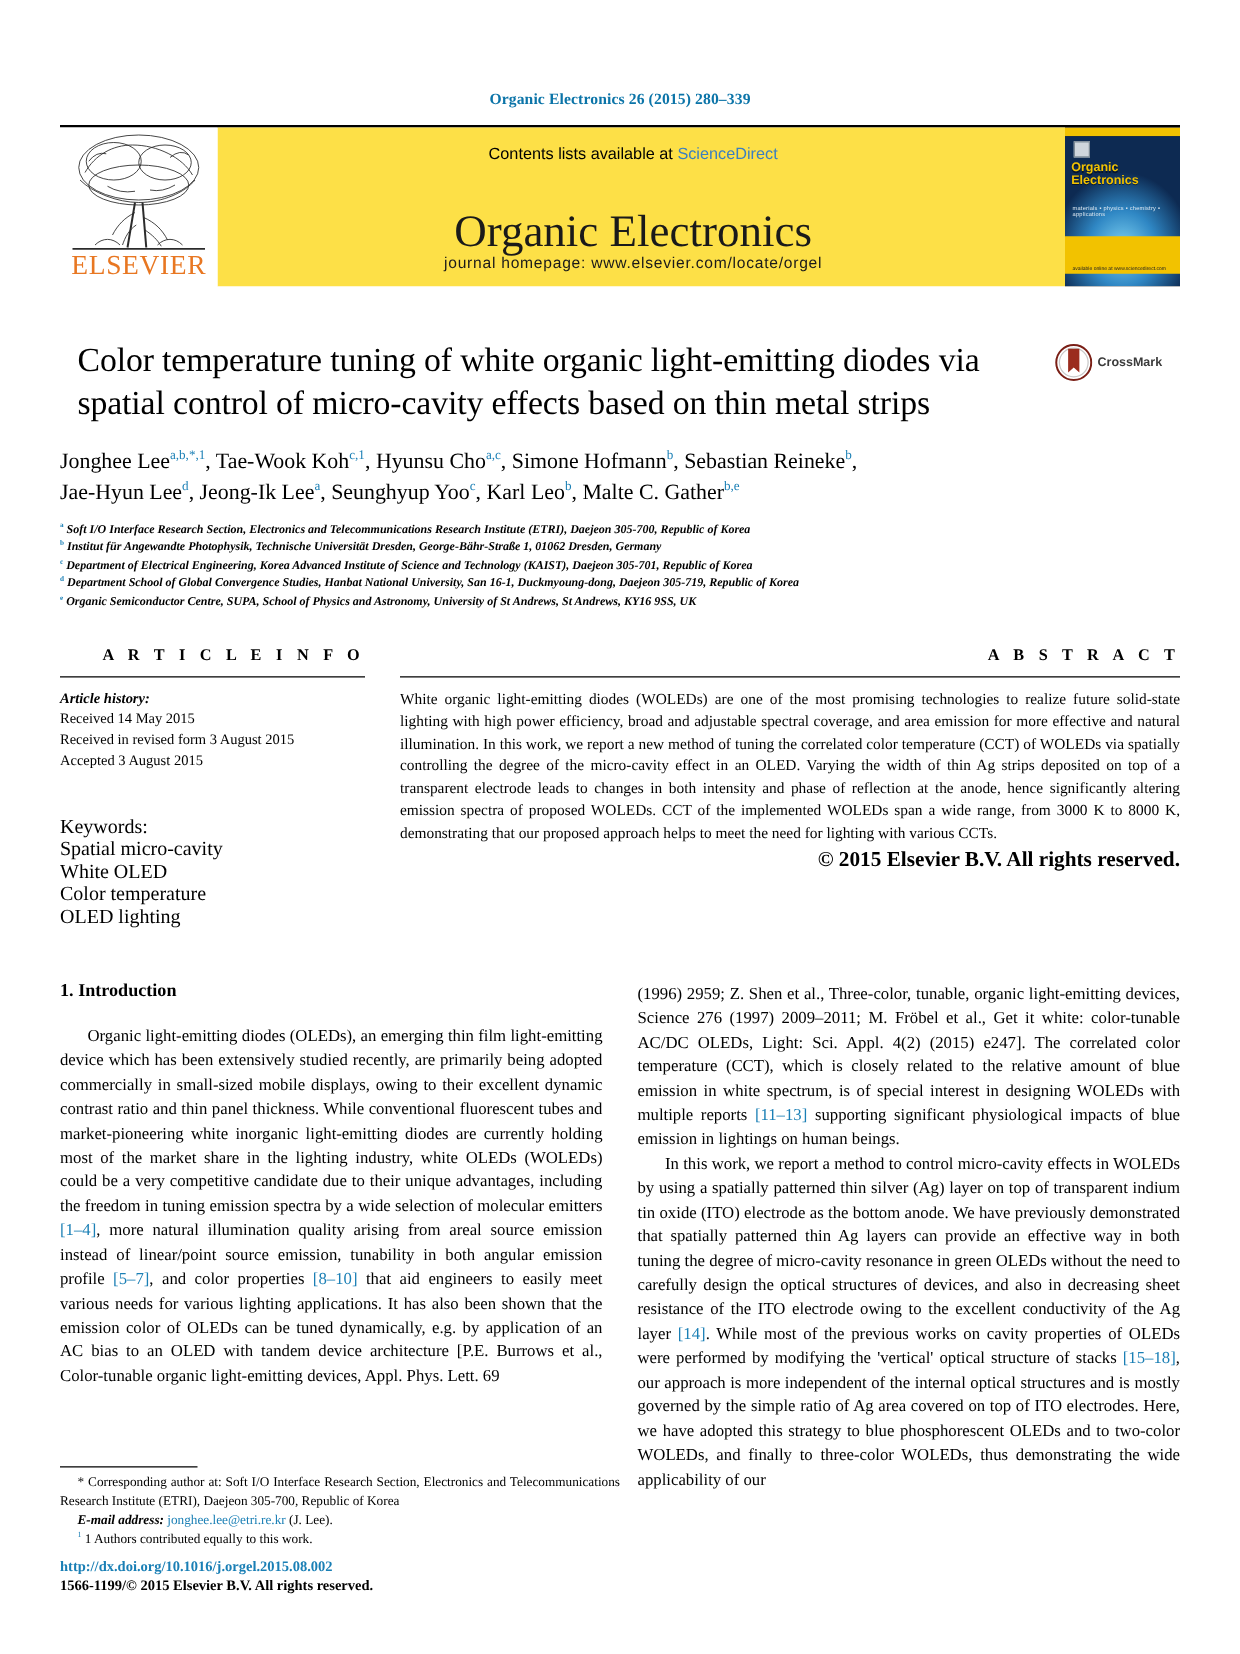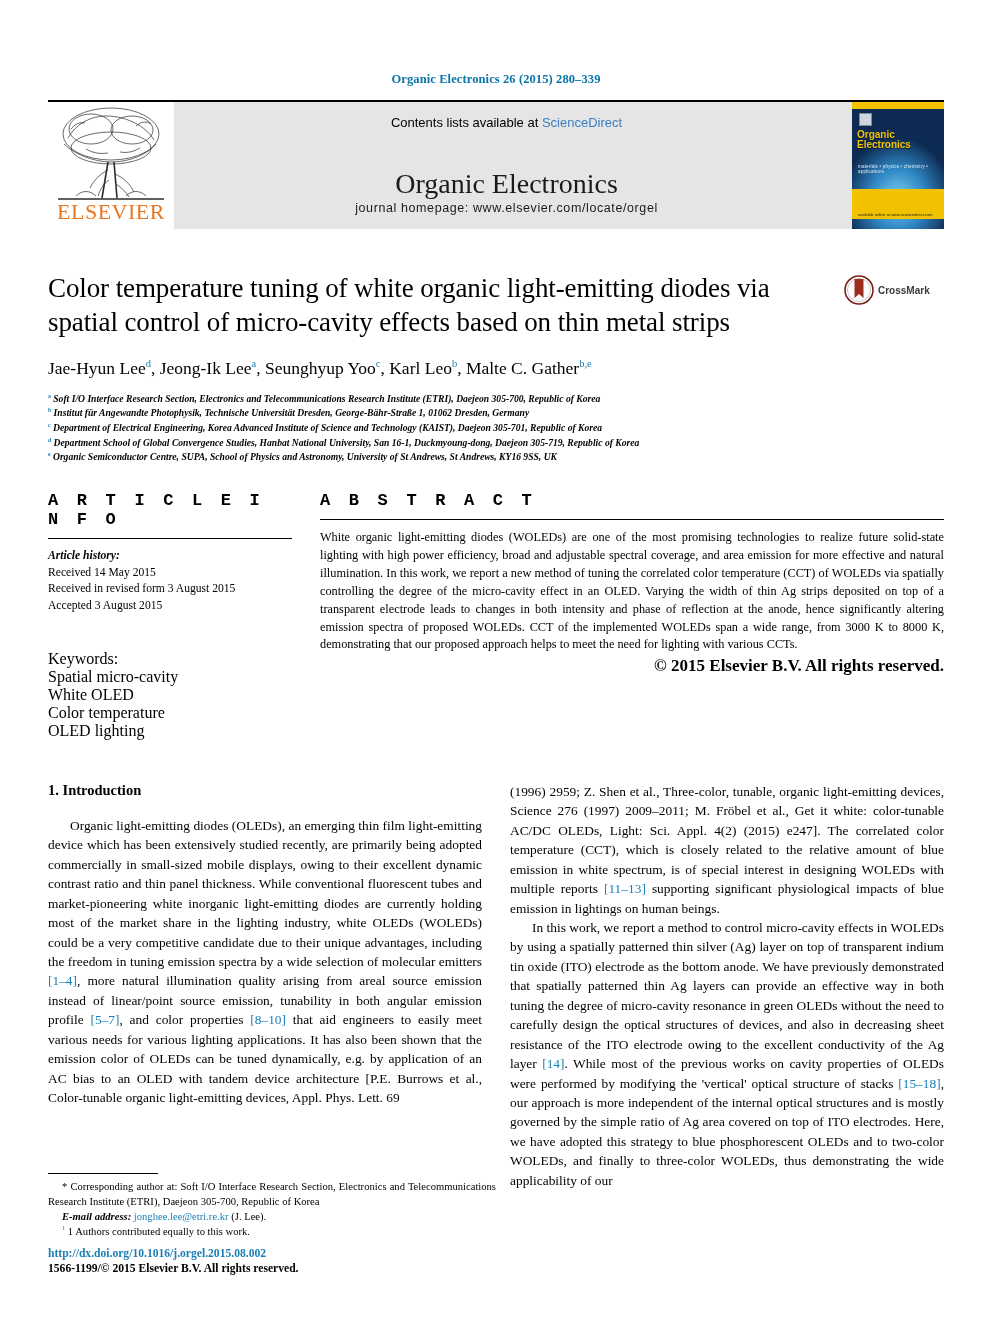--- a/index.html
+++ b/index.html
@@ -60,39 +60,39 @@
     font-family: "Liberation Serif", serif;
     font-size: 22px;
     letter-spacing: .5px;
     color: #e87722;
     font-weight: normal;
     line-height: 1;
     padding-bottom: 4px;
   }
   .masthead-center {
     flex: 1 1 auto;
-    background: #e5e5e5;
+    background: #fde047;
     display: flex;
     flex-direction: column;
     align-items: center;
     justify-content: space-between;
     padding: 13px 13px 14px 0;
     box-sizing: border-box;
   }
   .contents-line {
     font-family: "Liberation Sans", sans-serif;
     font-size: 13px;
     color: #000;
   }
   .contents-line .sd {
     color: #3a7fc1;
   }
   .journal-title {
     font-family: "Liberation Serif", serif;
-    font-size: 28px;
+    font-size: 36px;
     color: #1a1a1a;
     line-height: 1;
     margin-top: 37px;
   }
   .homepage-line {
     font-family: "Liberation Sans", sans-serif;
     font-size: 12.5px;
     letter-spacing: .6px;
     color: #1a1a1a;
   }
@@ -138,20 +138,21 @@
     position: absolute; left: 6px; right: 4px; bottom: 12px;
     font-family: "Liberation Sans", sans-serif;
     font-size: 4px; color: #222;
   }
 
   
   .title-row {
     margin-top: 42px;
     display: flex;
     align-items: flex-start;
+    margin-left: 14px;
   }
   .paper-title {
     flex: 1 1 auto;
     font-size: 27px;
     line-height: 1.26;
     font-weight: normal;
     margin: 0;
     padding-right: 20px;
     letter-spacing: -.1px;
   }
@@ -195,25 +196,26 @@
 
   
   .info-abstract {
     margin-top: 26px;
     display: flex;
     gap: 28px;
   }
   .col-info { flex: 0 0 244px; }
   .col-abstract { flex: 1 1 auto; }
   .sec-head {
-    font-family: Liberation Mono, monospace;
-    font-size: 17px;
+    font-family: Liberation Serif, serif;
+    font-size: 13px;
     font-weight: bold;
     letter-spacing: 4.2px;
     margin-bottom: 9px;
+    text-align: right;
   }
   .rule { border-top: 1px solid #000; }
   .info-block { padding-top: 9px; font-size: 11.6px; line-height: 1.45; }
   .info-block .lbl { font-style: italic; font-weight: bold; }
   .keywords-block { margin-top: 35px; }
   .abstract-body {
     padding-top: 9px;
     font-size: 12.3px;
     line-height: 1.46;
     text-align: justify;
@@ -350,20 +352,21 @@
       <svg width="30" height="30" viewBox="0 0 30 30">
         <circle cx="15" cy="15" r="14" fill="#ffffff" stroke="#7a1f16" stroke-width="1.6"></circle>
         <circle cx="15" cy="15" r="11.5" fill="#ffffff" stroke="#c8c8c8" stroke-width="1"></circle>
         <path d="M10.5 4 H19.5 V23 L15 19 L10.5 23 Z" fill="#9b2c1e"></path>
       </svg>
       <span class="crossmark-label">CrossMark</span>
     </div>
   </div>
 
   <div class="authors">
+    <div>Jonghee Lee<sup>a,b,*,1</sup>, Tae-Wook Koh<sup>c,1</sup>, Hyunsu Cho<sup>a,c</sup>, Simone Hofmann<sup>b</sup>, Sebastian Reineke<sup>b</sup>,</div>
     <div>Jae-Hyun Lee<sup>d</sup>, Jeong-Ik Lee<sup>a</sup>, Seunghyup Yoo<sup>c</sup>, Karl Leo<sup>b</sup>, Malte C. Gather<sup>b,e</sup></div>
   </div>
 
   <div class="affiliations">
     <div class="aff"><sup>a</sup> Soft I/O Interface Research Section, Electronics and Telecommunications Research Institute (ETRI), Daejeon 305-700, Republic of Korea</div>
     <div class="aff"><sup>b</sup> Institut für Angewandte Photophysik, Technische Universität Dresden, George-Bähr-Straße 1, 01062 Dresden, Germany</div>
     <div class="aff"><sup>c</sup> Department of Electrical Engineering, Korea Advanced Institute of Science and Technology (KAIST), Daejeon 305-701, Republic of Korea</div>
     <div class="aff"><sup>d</sup> Department School of Global Convergence Studies, Hanbat National University, San 16-1, Duckmyoung-dong, Daejeon 305-719, Republic of Korea</div>
     <div class="aff"><sup>e</sup> Organic Semiconductor Centre, SUPA, School of Physics and Astronomy, University of St Andrews, St Andrews, KY16 9SS, UK</div>
   </div>

